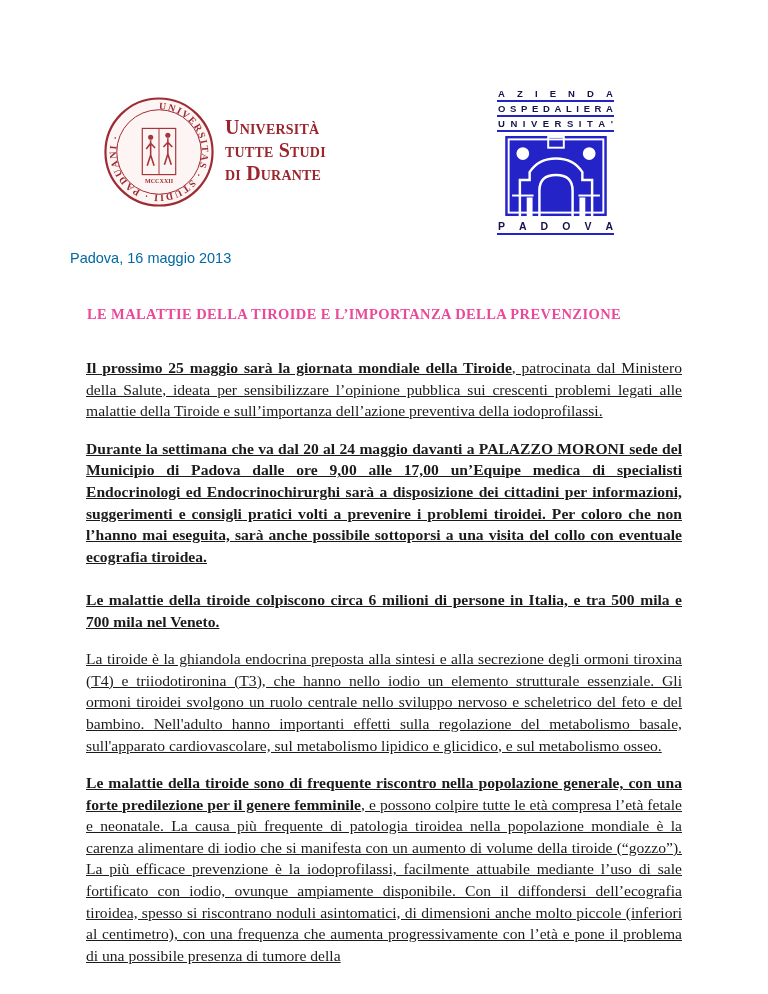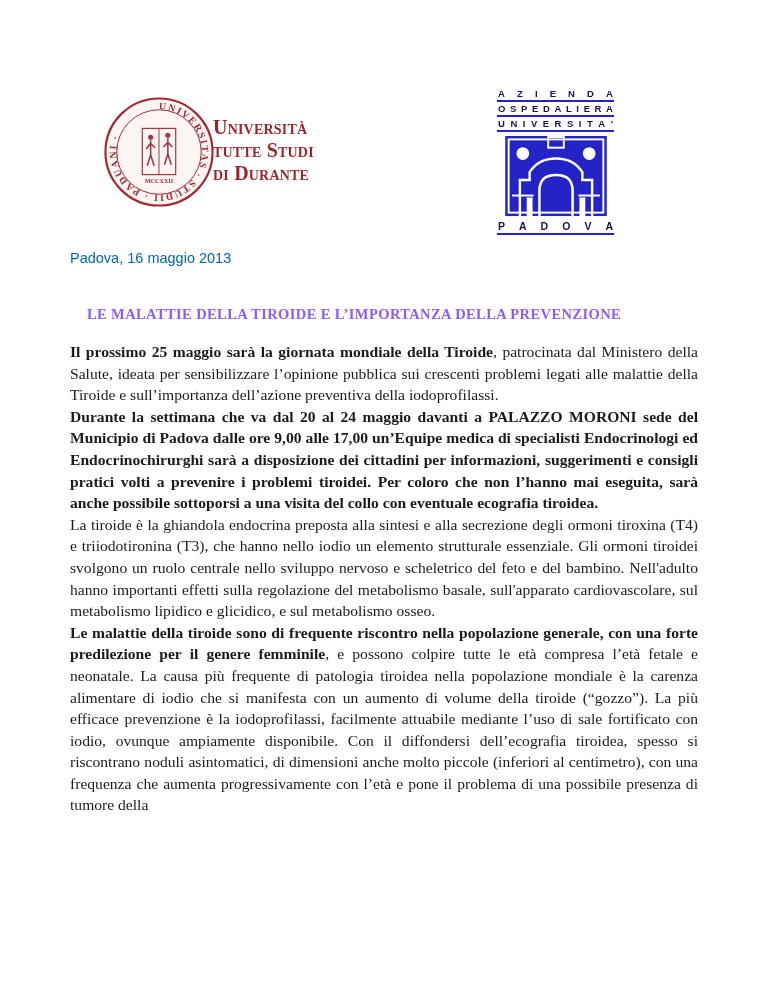--- a/index.html
+++ b/index.html
@@ -1,38 +1,38 @@
 <!DOCTYPE html>
 <html><head>
 <meta charset="utf-8">
 <style>
   html,body{margin:0;padding:0;background:#ffffff;}
   .page{position:relative;width:768px;height:994px;background:#ffffff;overflow:hidden;
         font-family:"Liberation Serif",serif;}
 
   
   .seal{position:absolute;left:103px;top:96px;}
-  .wordmark{position:absolute;left:213px;top:116px;font-family:"Liberation Serif",serif;
+  .wordmark{position:absolute;left:225px;top:116px;font-family:"Liberation Serif",serif;
             font-weight:bold;font-variant:small-caps;font-size:20px;line-height:23px;
             color:#9b252c;letter-spacing:.2px;}
   .aou{position:absolute;left:497px;top:88px;width:117px;}
   .aou-line{display:flex;justify-content:space-between;align-items:flex-end;
             font-family:"Liberation Sans",sans-serif;font-weight:bold;font-size:9.5px;
             color:#14144a;border-bottom:2px solid #2323c8;padding:0 1px 1px;margin-bottom:1px;}
   .aou-line.bottom{font-size:10.5px;margin-top:3px;border-bottom:2px solid #2323c8;}
   .emblem{display:block;margin:3px auto 0;}
 
   
   .dateline{position:absolute;left:70px;top:250px;font-family:"Liberation Sans",sans-serif;
             font-size:14.5px;color:#0369a1;}
   .doc-title{position:absolute;left:0;top:306px;width:708px;text-align:center;
-             font-weight:bold;font-size:14.5px;letter-spacing:.4px;color:#8b5cf6;}
+             font-weight:bold;font-size:14.5px;letter-spacing:.4px;color:#ec4899;}
   .doc-body{position:absolute;left:70px;top:341px;width:628px;font-size:15.6px;
             line-height:21.6px;color:#1b1b1b;text-align:justify;}
-  .para{margin:0;}
+  .para{margin:16px;text-decoration:underline;}
   .para.gap{margin-top:21.6px;}
   .b{font-weight:bold;}
 </style>
 </head>
 <body>
 
 <div class="page">
 
   <svg class="seal" width="112" height="112" viewBox="0 0 114 114">
     <circle cx="57" cy="57" r="54.5" fill="#fcf5f3" stroke="#9e2b33" stroke-width="2.2"></circle>
@@ -121,17 +121,18 @@
           <span>A</span>
         </div>
       </div>
   </div>
 
   <div class="dateline">Padova, 16 maggio 2013</div>
   <div class="doc-title">LE MALATTIE DELLA TIROIDE E L’IMPORTANZA DELLA PREVENZIONE</div>
   <div class="doc-body">
       <p class="para"><span class="b">Il prossimo 25 maggio sarà la giornata mondiale della Tiroide</span><span>, patrocinata dal Ministero della Salute, ideata per sensibilizzare l’opinione pubblica sui crescenti problemi legati alle malattie della Tiroide e sull’importanza dell’azione preventiva della iodoprofilassi.</span></p>
       <p class="para"><span class="b">Durante la settimana che va dal 20 al 24 maggio davanti a PALAZZO MORONI sede del Municipio di Padova dalle ore 9,00 alle 17,00 un’Equipe medica di specialisti Endocrinologi ed Endocrinochirurghi sarà a disposizione dei cittadini per informazioni, suggerimenti e consigli pratici volti a prevenire i problemi tiroidei. Per coloro che non l’hanno mai eseguita, sarà anche possibile sottoporsi a una visita del collo con eventuale ecografia tiroidea.</span></p>
+      <p class="para gap"><span class="b">Le malattie della tiroide colpiscono circa 6 milioni di persone in Italia, e tra 500 mila e 700 mila nel Veneto.</span></p>
       <p class="para"><span>La tiroide è la ghiandola endocrina preposta alla sintesi e alla secrezione degli ormoni tiroxina (T4) e triiodotironina (T3), che hanno nello iodio un elemento strutturale essenziale. Gli ormoni tiroidei svolgono un ruolo centrale nello sviluppo nervoso e scheletrico del feto e del bambino. Nell'adulto hanno importanti effetti sulla regolazione del metabolismo basale, sull'apparato cardiovascolare, sul metabolismo lipidico e glicidico, e sul metabolismo osseo.</span></p>
       <p class="para"><span class="b">Le malattie della tiroide sono di frequente riscontro nella popolazione generale, con una forte predilezione per il genere femminile</span><span>, e possono colpire tutte le età compresa l’età fetale e neonatale. La causa più frequente di patologia tiroidea nella popolazione mondiale è la carenza alimentare di iodio che si manifesta con un aumento di volume della tiroide (“gozzo”). La più efficace prevenzione è la iodoprofilassi, facilmente attuabile mediante l’uso di sale fortificato con iodio, ovunque ampiamente disponibile. Con il diffondersi dell’ecografia tiroidea, spesso si riscontrano noduli asintomatici, di dimensioni anche molto piccole (inferiori al centimetro), con una frequenza che aumenta progressivamente con l’età e pone il problema di una possibile presenza di tumore della</span></p>
     </div>
 
 </div>
 
 </body></html>

